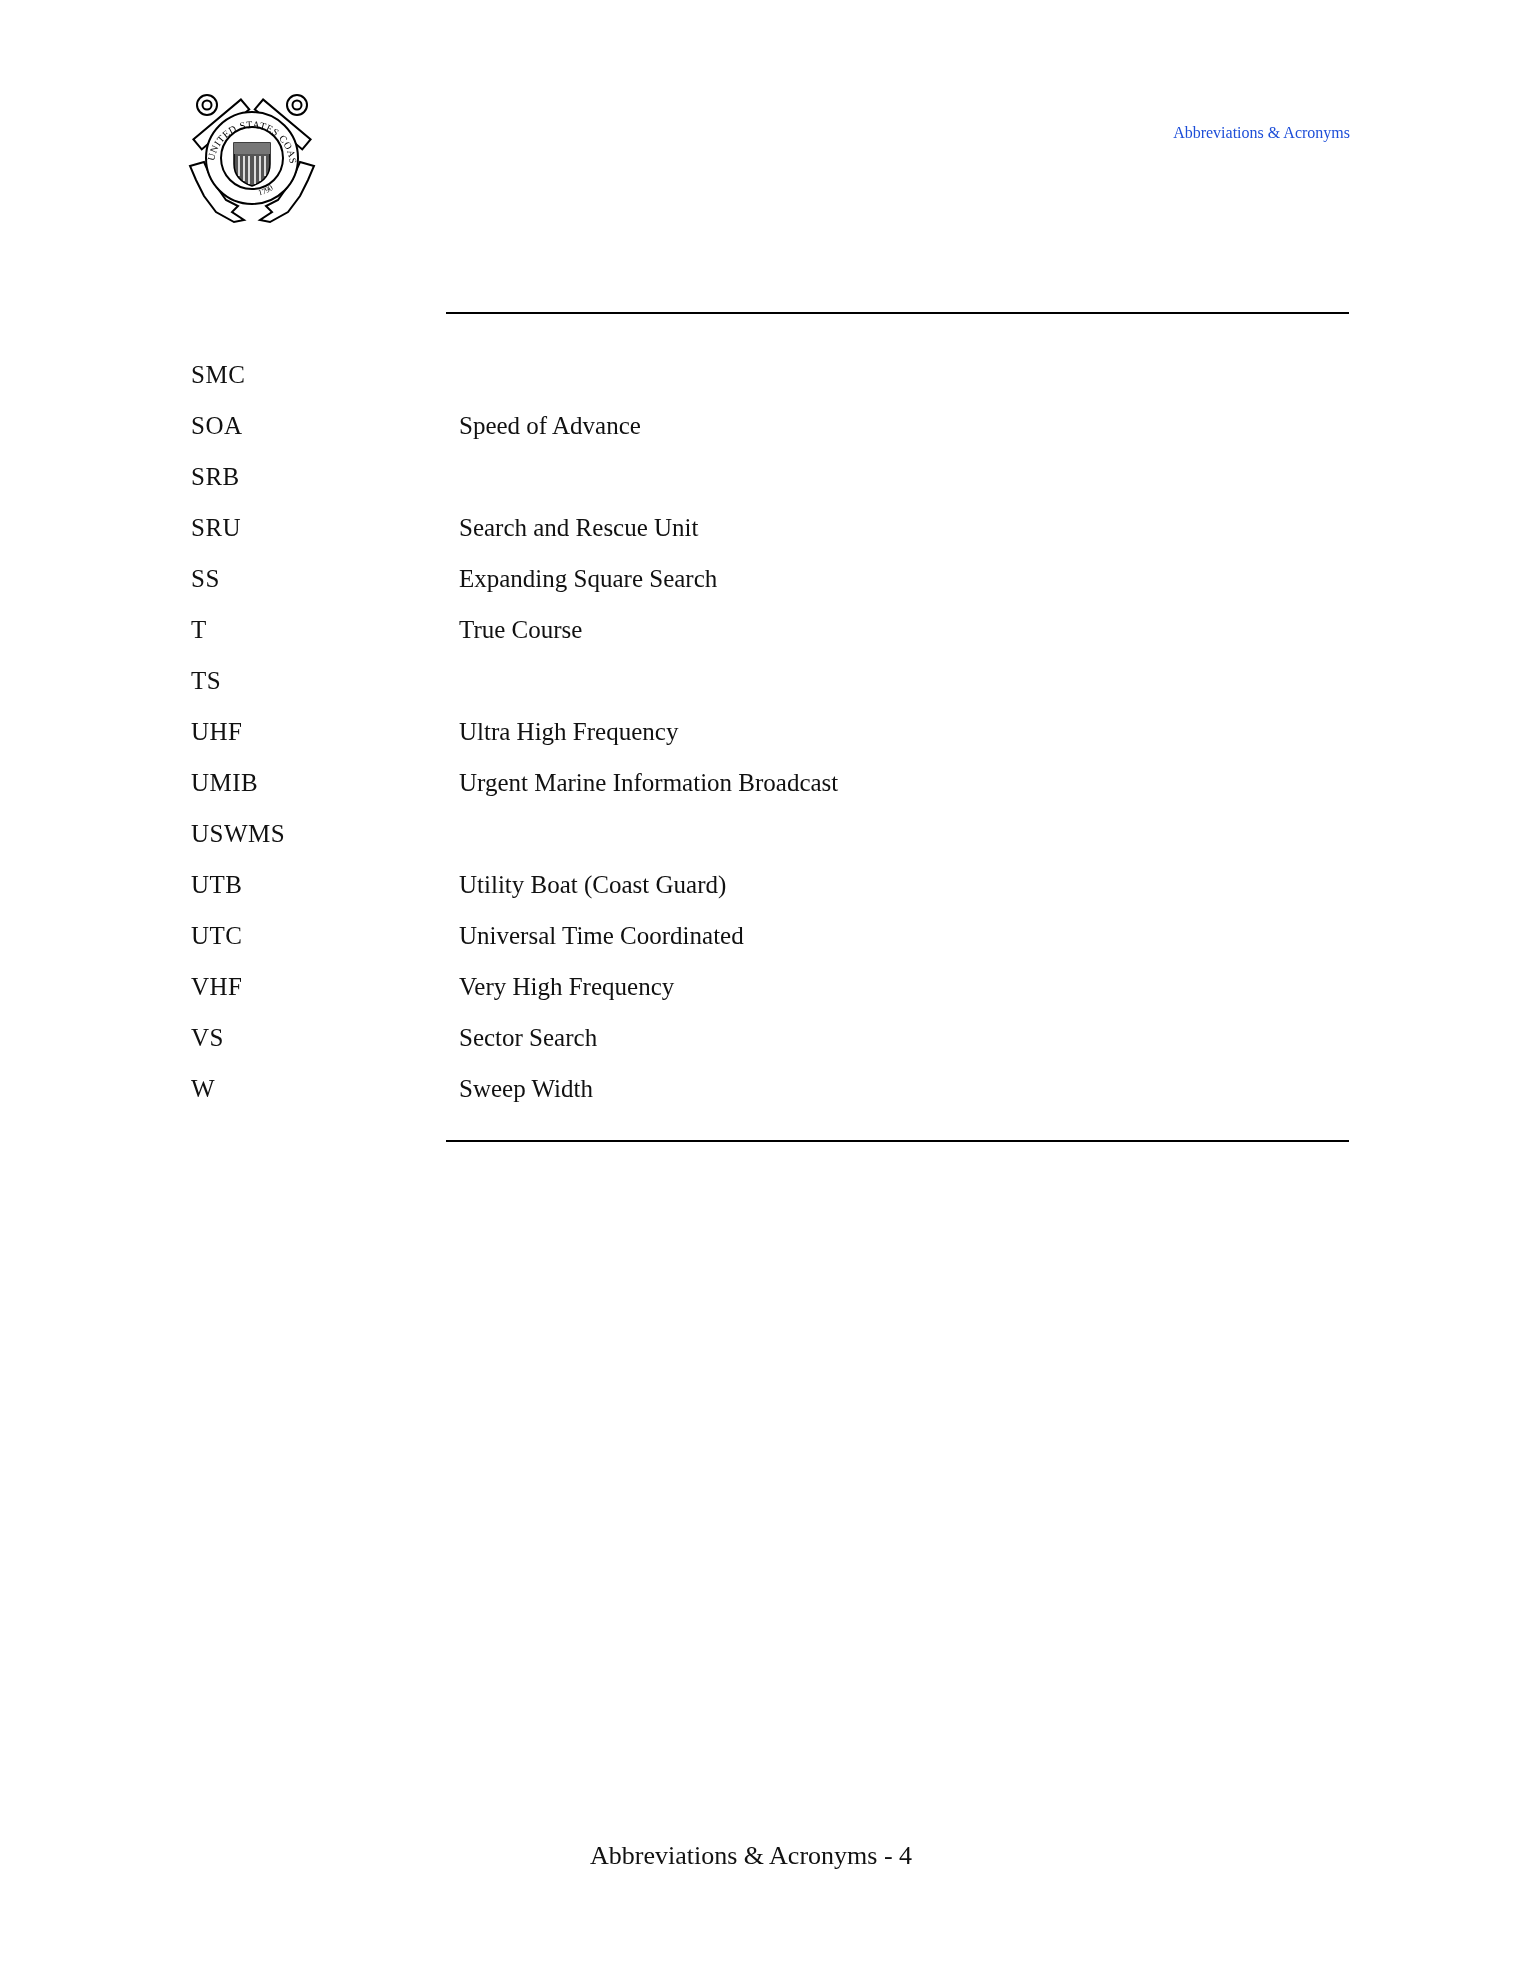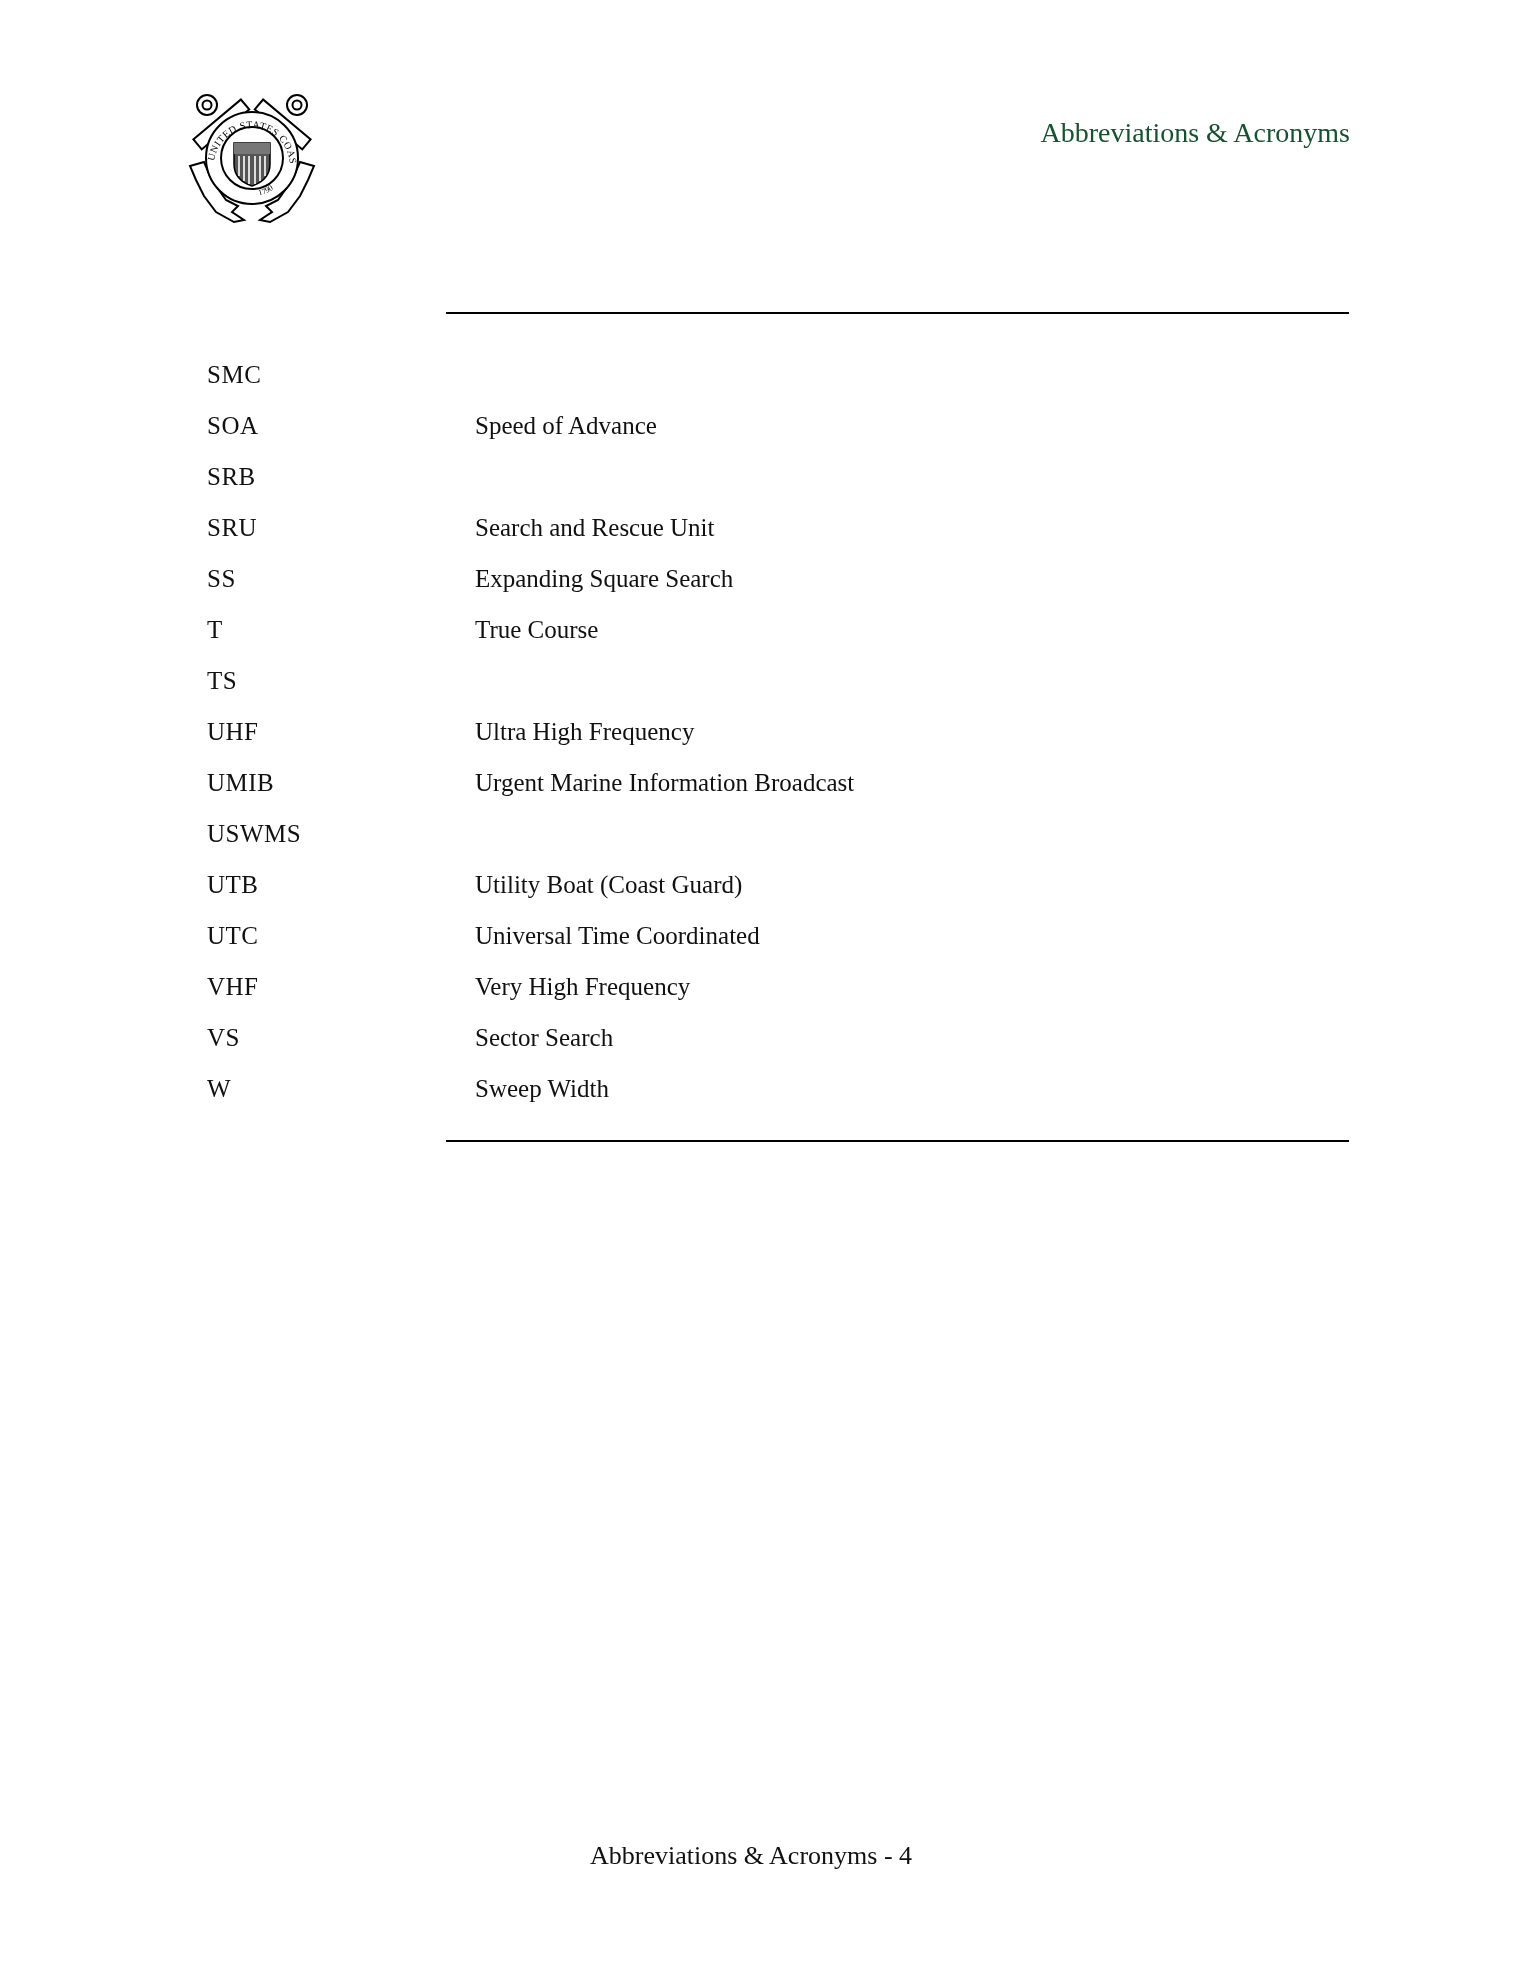--- a/index.html
+++ b/index.html
@@ -3,30 +3,30 @@
   <meta charset="utf-8">
   <style>
     html, body { margin: 0; padding: 0; background: #ffffff; }
     body {
       width: 1530px; height: 1980px; position: relative; overflow: hidden;
       font-family: "Liberation Serif", "DejaVu Serif", serif; color: #111111;
     }
     .logo { position: absolute; left: 182px; top: 88px; width: 140px; height: 138px; }
     .header-title {
       position: absolute; right: 180px; top: 121px;
-      font-size: 28px; line-height: 24px; white-space: nowrap; color: #14532d;
+      font-size: 16px; line-height: 24px; white-space: nowrap; color: #1d4ed8;
     }
     .rule {
       position: absolute; left: 446px; width: 903px; height: 0;
       border-top: 2.5px solid #000;
     }
     .rule.top { top: 312px; }
     .rule.bottom { top: 1140px; }
     .glossary { position: absolute; left: 0; top: 355px; width: 1530px; }
-    .row { position: absolute; left: 16px; height: 50px; width: 1280px; text-decoration: underline; }
+    .row { position: absolute; left: 0; height: 50px; width: 1280px; text-decoration: underline; }
     .abbr {
       position: absolute; left: 191px; top: 0;
       font-size: 25px; line-height: 40px; white-space: nowrap; letter-spacing: 0.5px;
     }
     .def {
       position: absolute; left: 459px; top: 0;
       font-size: 25px; line-height: 40px; white-space: nowrap;
     }
     .footer {
       position: absolute; left: 546px; top: 1841px;

